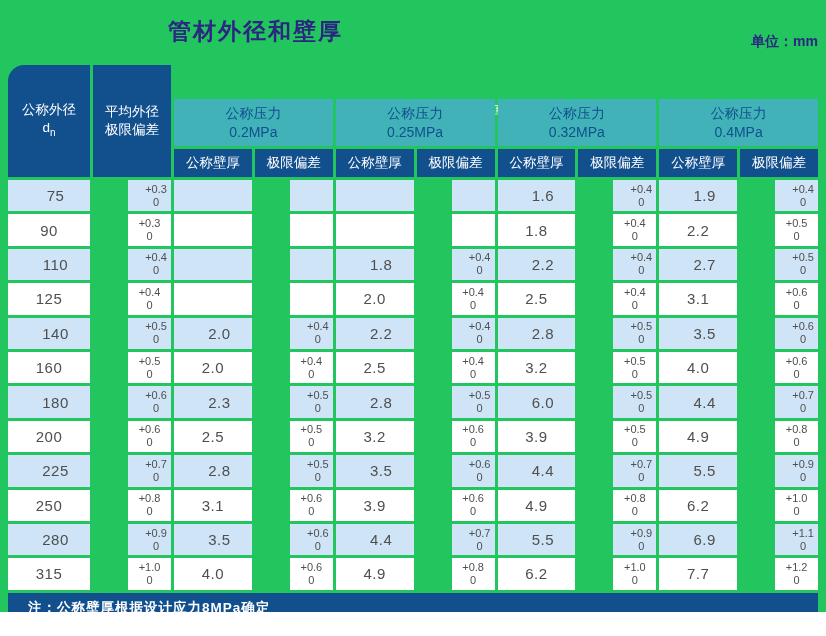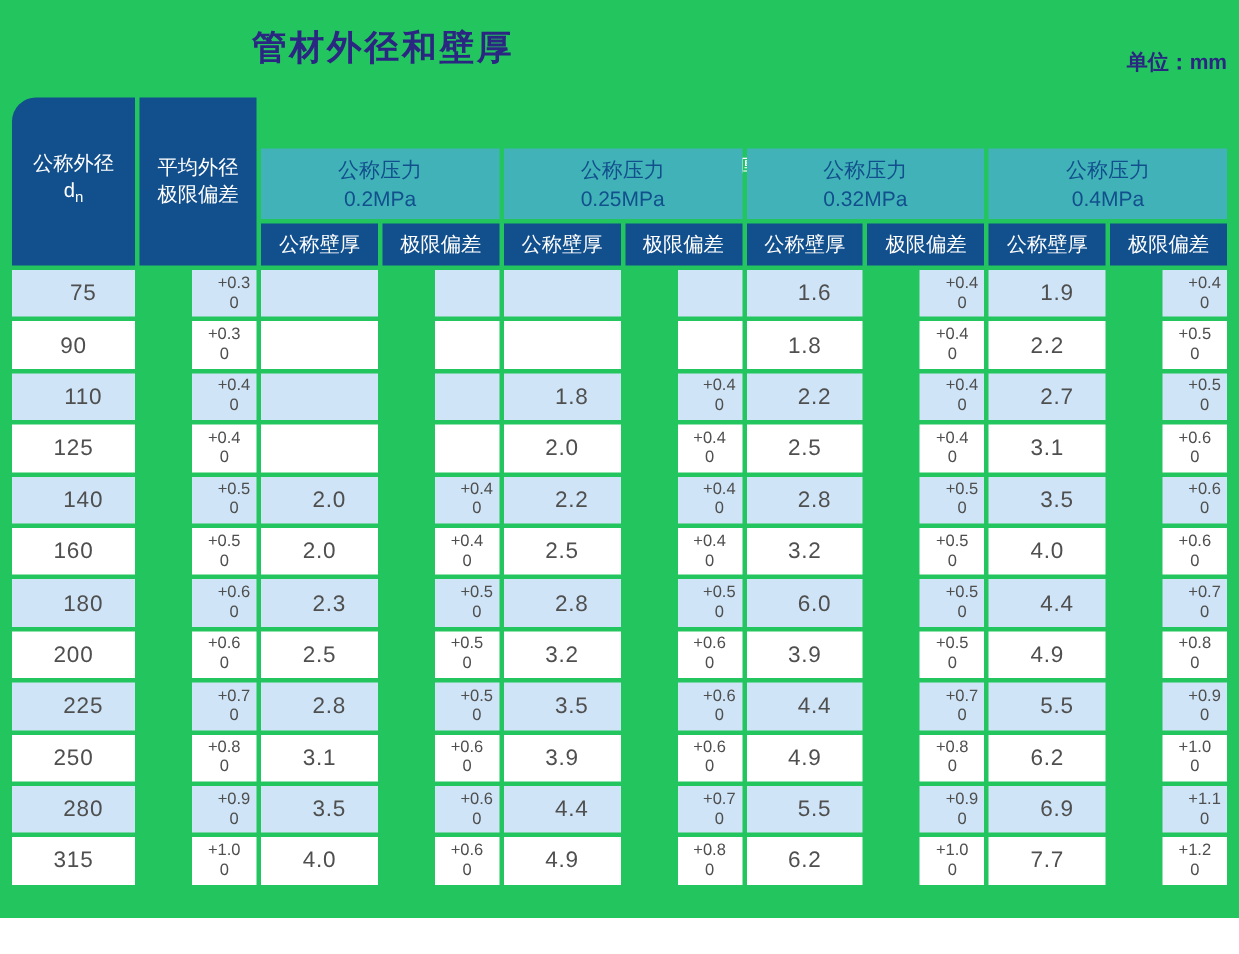--- a/index.html
+++ b/index.html
@@ -483,14 +483,15 @@
         </div>
       <div class="cell num r-even">7.7</div>
       <div class="cell dev r-even">
           <span>+1.2</span>
           <span>0</span>
         </div>
     </div>
 
   </div>
 
+  <div class="note-bar">注：公称壁厚根据设计应力8MPa确定</div>
 
 </div>
 
 </body></html>

